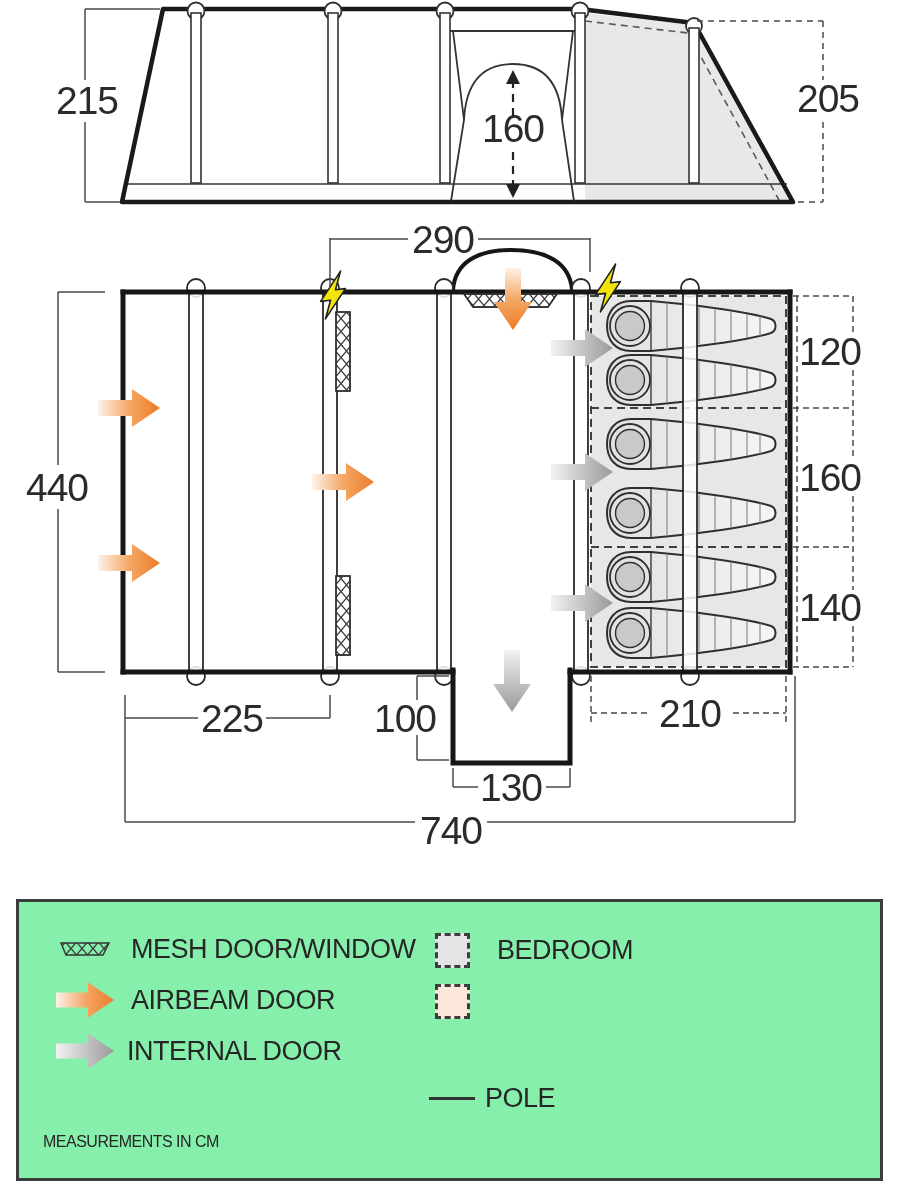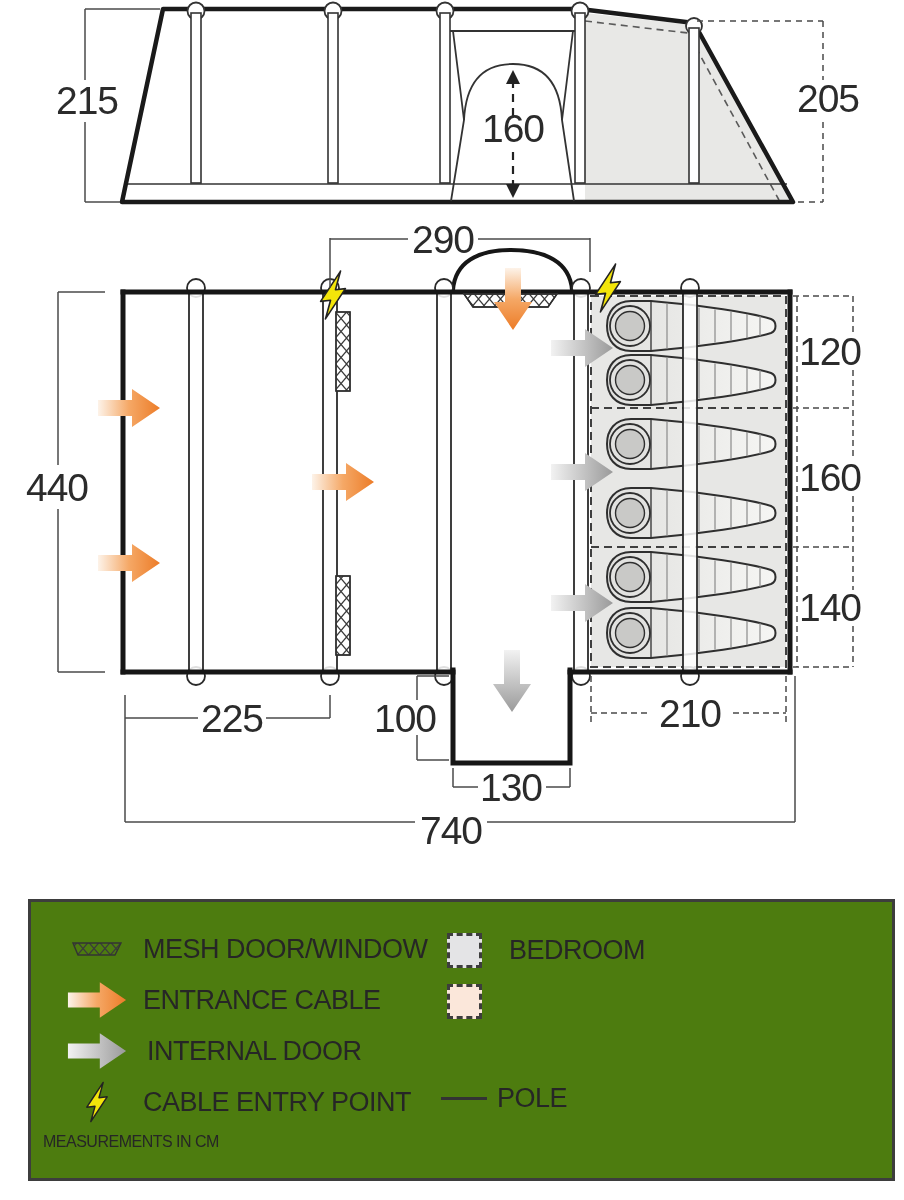--- a/index.html
+++ b/index.html
@@ -2,22 +2,22 @@
 <html><head>
 <meta charset="utf-8">
 <style>
   html,body{margin:0;padding:0;background:#fff;}
   body{width:904px;height:1200px;position:relative;overflow:hidden;
        font-family:"Liberation Sans","DejaVu Sans",sans-serif;}
   .stage{position:absolute;left:0;top:0;width:763px;height:1200px;border-radius:27px;}
   svg text{font-family:"Liberation Sans","DejaVu Sans",sans-serif;fill:#2b2b2b;}
   .dimnum{font-size:39px;letter-spacing:-1px;}
   
-  .legend{position:absolute;left:28px;top:899px;width:867px;height:282px;
-          border:3px solid #3d3d3d;background:#4d7c0f;box-sizing:border-box;text-align:center;}
+  .legend{position:absolute;left:16px;top:899px;width:867px;height:282px;
+          border:3px solid #3d3d3d;background:#86efac;box-sizing:border-box;text-align:center;}
   .lrow{position:absolute;display:flex;align-items:center;height:36px;}
   .licon{display:flex;align-items:center;justify-content:center;flex:0 0 auto;}
   .ltext{font-size:27px;color:#262626;letter-spacing:-0.5px;white-space:nowrap;}
   .swatch{width:29px;height:29px;border:3px dashed #3d3d3d;box-sizing:content-box;}
   .airbeam-shape{width:42px;height:13px;border:3px solid #333;border-radius:9px;}
   .pole-shape{width:46px;height:3px;background:#333;}
   .lnote{position:absolute;left:43px;top:1133px;font-size:16px;color:#262626;letter-spacing:-0.5px;}
 </style>
 </head>
 <body>
@@ -299,39 +299,31 @@
     <span class="ltext" style="margin-left:16px">MESH DOOR/WINDOW</span>
   </div>
   <div class="lrow" style="left:36px;top:80px">
     <span class="licon" style="width:60px">
       <svg width="64" height="40" viewBox="0 0 64 40">
             <g transform="translate(1,20)">
               <use href="#arrowShape" fill="url(#gradOrange)"></use>
             </g>
           </svg>
     </span>
-    <span class="ltext" style="margin-left:16px">ENTRANCE CABLE</span>
+    <span class="ltext" style="margin-left:16px">AIRBEAM DOOR</span>
   </div>
   <div class="lrow" style="left:36px;top:131px">
     <span class="licon" style="width:60px">
       <svg width="64" height="40" viewBox="0 0 64 40">
             <g transform="translate(1,20)">
               <use href="#arrowShape" fill="url(#gradGrey)"></use>
             </g>
           </svg>
     </span>
-    <span class="ltext" style="margin-left:20px">INTERNAL DOOR</span>
-  </div>
-  <div class="lrow" style="left:36px;top:182px">
-    <span class="licon" style="width:60px">
-      <svg width="32" height="42" viewBox="0 0 32 42">
-            <use href="#boltShape" transform="translate(16,21) rotate(-6) scale(0.82)" fill="#f3e50a" stroke="#222" stroke-width="1.8" stroke-linejoin="round"></use>
-          </svg>
-    </span>
-    <span class="ltext" style="margin-left:16px">CABLE ENTRY POINT</span>
+    <span class="ltext" style="margin-left:12px">INTERNAL DOOR</span>
   </div>
 
   <div class="lrow" style="left:410px;top:30px">
     <span class="licon" style="width:46px">
       <span class="swatch" style="background:#e4e4e6"></span>
     </span>
     <span class="ltext" style="margin-left:22px">BEDROOM</span>
   </div>
   <div class="lrow" style="left:410px;top:81px">
     <span class="licon" style="width:46px">

